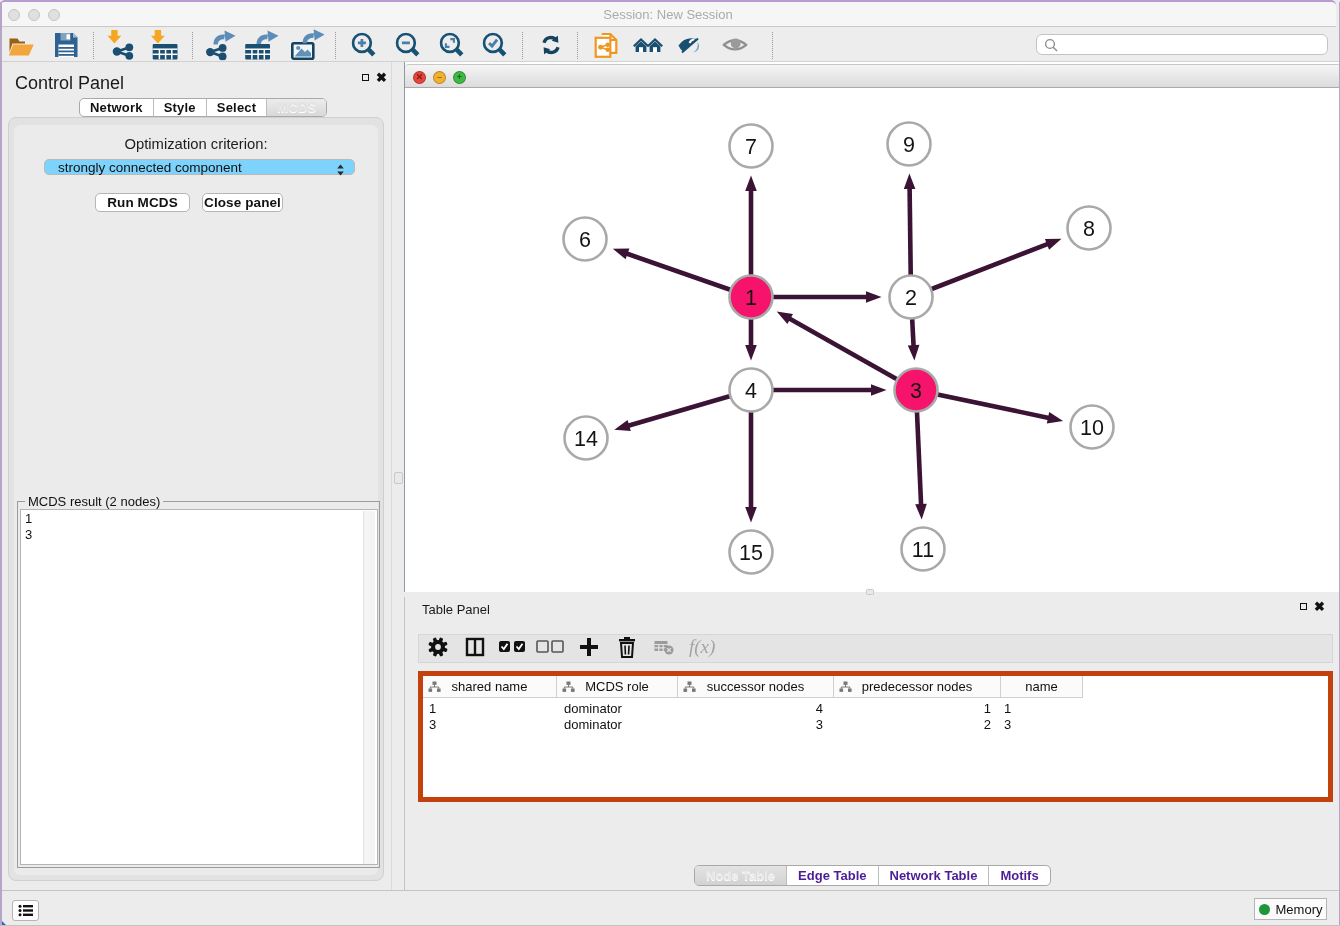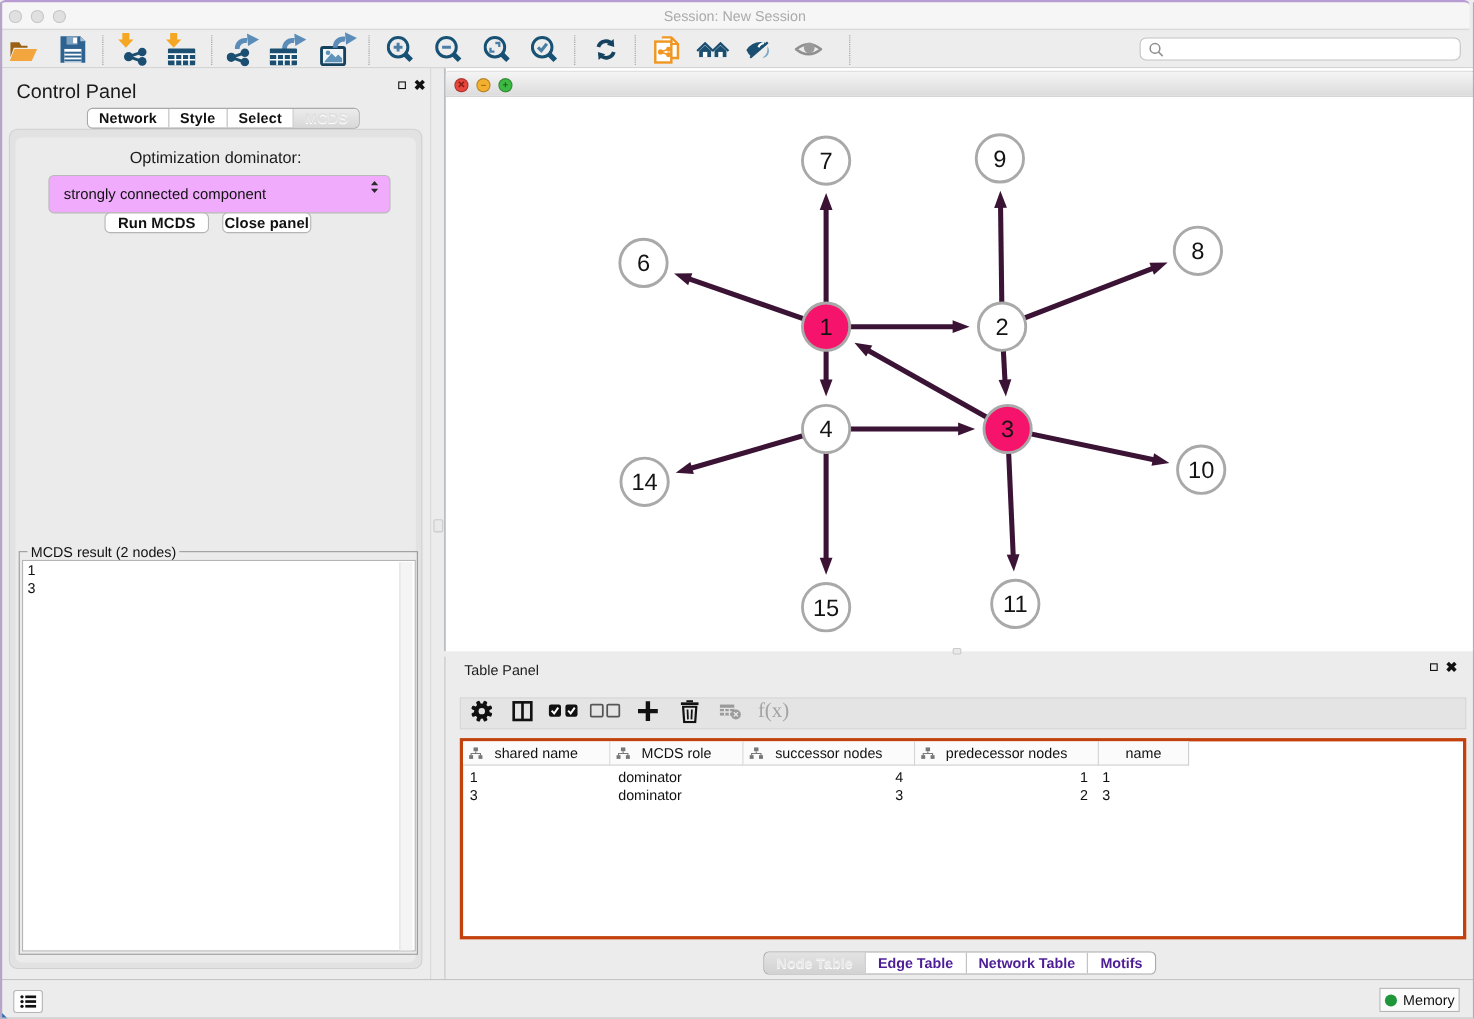--- a/index.html
+++ b/index.html
@@ -15,41 +15,41 @@
 #cptitle{position:absolute;left:15px;top:11px;font-size:18px;color:#1a1a1a}
 .panebtns{position:absolute;display:flex;gap:7px;align-items:center}
 .sqico{width:7px;height:7px;border:1.5px solid #111}
 .xico{font-size:13px;font-weight:bold;color:#111;line-height:9px}
 #cptabs{position:absolute;left:79px;top:36px;height:19px;display:flex;font-size:13px;border:1px solid #a9a9a9;border-radius:5px;overflow:hidden;background:#fff}
 #cptabs .tab{padding:0 10px;display:flex;align-items:center;border-right:1px solid #bdbdbd;color:#111;font-weight:700;letter-spacing:.2px}
 #cptabs .tab:last-child{border-right:none;background:linear-gradient(#ececec,#d8d8d8);color:#e0e0e0;text-shadow:0 1px 0 #fff}
 #cpbody{position:absolute;left:8px;top:55px;width:376px;height:764px;background:#e2e2e2;border-radius:8px;border:1px solid #d0d0d0}
 #cpinner{position:absolute;left:5px;top:7px;width:364px;height:750px;background:#ebebeb;border-radius:6px}
 #optlabel{position:absolute;left:0;width:100%;top:73.5px;text-align:center;font-size:14.8px;color:#1c1c1c}
-#dropdown{position:absolute;left:44px;top:97px;width:311px;height:35px;background:#f0abfc;border:1px solid #b9b9b9;border-radius:5px;font-size:13.5px;color:#111;display:flex;align-items:center;padding-left:13px}
+#dropdown{position:absolute;left:44px;top:97px;width:311px;height:16px;background:#7dd3fc;border:1px solid #b9b9b9;border-radius:5px;font-size:13.5px;color:#111;display:flex;align-items:center;padding-left:13px}
 #dd-arrows{position:absolute;right:9px;top:3px}
 .btn{position:absolute;height:19px;background:#fff;border:1px solid #b5b5b5;border-radius:5px;font-size:13.5px;color:#111;display:flex;align-items:center;justify-content:center;font-weight:600;letter-spacing:.1px}
 #grpbox{position:absolute;left:17px;top:439px;width:363px;height:367px;border:1px solid #9c9c9c}
 #grplabel{position:absolute;left:7px;top:-8px;background:#ebebeb;padding:0 3px;font-size:13px;color:#111}
 #grpwhite{position:absolute;left:2px;top:7px;width:357.5px;height:356px;background:#fff;border:1px solid #b5b5b5}
 #grpwhite .num{font-size:13px;color:#111;line-height:15.5px;padding-left:4px}
 #grpsb{position:absolute;right:2px;top:1px;width:12px;height:353px;background:#f4f4f4;border-left:1px solid #e2e2e2}
 
 #netwin{position:absolute;left:404px;top:62px;width:936px;height:530px;background:#fff;border-left:1px solid #8d9aa5}
 #nettitle{position:absolute;left:0;top:2px;width:936px;height:24px;background:linear-gradient(#f5f5f5,#dcdcdc);border-bottom:1px solid #aaa;border-top:1px solid #c8c8c8;border-radius:4px 4px 0 0}
 .light{position:absolute;top:5.5px;width:13px;height:13px;border-radius:50%;display:flex;align-items:center;justify-content:center}
 #netname{position:absolute;left:0;right:0;top:4px;text-align:center;font-size:13px;font-weight:bold;color:#1a1a1a}
 #netcanvas{position:absolute;left:1px;top:26px;width:935px;height:504px;background:#fff}
 
 #tpanel{position:absolute;left:404px;top:597px;width:936px;height:293px;background:#ececec;border-left:1px solid #c4c4c4}
 #tptitle{position:absolute;left:17px;top:5px;font-size:13px;color:#1a1a1a}
 #tptools{position:absolute;left:13px;top:37px;width:915px;height:29px;background:#e4e4e4;border:1px solid #d6d6d6}
 .tpi{position:absolute;top:14px;transform:translate(-50%,-50%)}
-.fx{position:absolute;left:270px;top:1px;font-family:"Liberation Serif",serif;font-size:19px;color:#a3a3a3}
-#ttable{position:absolute;left:13px;top:74px;width:915px;height:183px;background:#fff;border:3px solid #c2410c}
+.fx{position:absolute;left:270px;top:1px;font-family:"Liberation Serif",serif;font-style:italic;font-size:19px;color:#a3a3a3}
+#ttable{position:absolute;left:13px;top:74px;width:915px;height:131px;background:#fff;border:5px solid #c2410c}
 .th{position:absolute;top:0;height:22px;border-right:1px solid #cfcfcf;border-bottom:1px solid #cfcfcf;background:#fbfbfb;font-size:13px;color:#111;text-align:center;line-height:22px}
 .th svg{position:absolute;left:5px;top:5px}
 .td{position:absolute;font-size:13px;color:#111;height:16px;line-height:16px}
 #ttabs{position:absolute;left:289px;top:268px;height:21px;display:flex;font-size:13px;font-weight:600;border:1px solid #a9a9a9;border-radius:5px;overflow:hidden;background:#fff}
 #ttabs .tab{padding:0 11px;display:flex;align-items:center;border-right:1px solid #bdbdbd;color:#4c1d95}
 #ttabs .tab.sel{background:linear-gradient(#e3e3e3,#d2d2d2);color:#e8e8e8;text-shadow:0 1px 0 #fff;border-right:1px solid #bdbdbd}
 #ttabs .tab:last-child{border-right:none}
 
 #statusbar{position:absolute;left:0;top:890px;width:1340px;height:36px;background:#ececec;border-top:1px solid #c4c4c4}
 #listbtn{position:absolute;left:12px;top:9px;width:27px;height:21px;background:#fdfdfd;border:1px solid #b5b5b5;border-radius:3px;display:flex;align-items:center;justify-content:center}
@@ -251,21 +251,21 @@
     </div>
   <div id="cpbody">
       <div id="cpinner"></div>
     </div>
   <div id="cptabs">
     <div class="tab">Network</div>
       <div class="tab">Style</div>
       <div class="tab">Select</div>
       <div class="tab">MCDS</div>
   </div>
-  <div id="optlabel">Optimization dominator:</div>
+  <div id="optlabel">Optimization criterion:</div>
   <div id="dropdown">strongly connected component
     <svg id="dd-arrows" width="9" height="14" viewBox="0 0 9 14">
       <path d="M1.2 5.4 L4.5 1.6 L7.8 5.4 Z" fill="#2a2a2a"></path>
         <path d="M1.2 8.6 L4.5 12.4 L7.8 8.6 Z" fill="#2a2a2a"></path>
     </svg>
   </div>
   <div class="btn" style="left:95px;top:131px;width:95px">Run MCDS</div>
   <div class="btn" style="left:202px;top:131px;width:81px">Close panel</div>
   <div id="grpbox">
     <div id="grplabel">MCDS result (2 nodes)</div>

